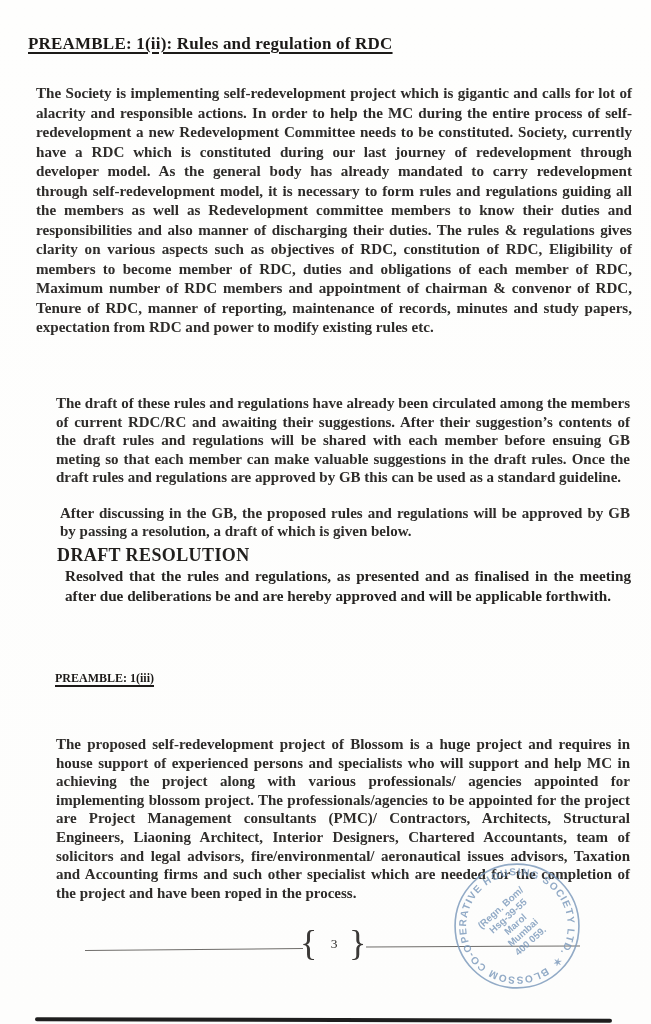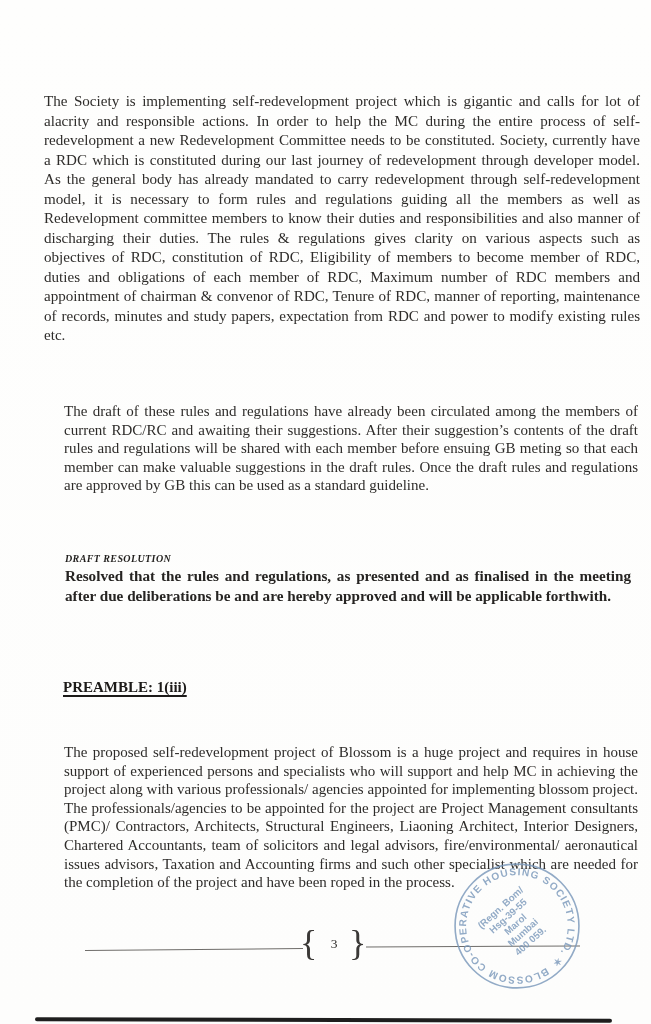--- a/index.html
+++ b/index.html
@@ -17,54 +17,55 @@
   .doc-title{
     position:absolute;left:28px;top:34px;
     font-size:17px;font-weight:bold;color:#1c1a18;
     letter-spacing:0.2px;
     text-decoration:underline;
     text-decoration-thickness:1.5px;
     text-underline-offset:3px;
     margin:0;
   }
   .para{
-    position:absolute;margin:16px;
+    position:absolute;margin:8px;
     color:#2e2c2a;
     text-align:justify;
+    font-weight:bold;
   }
   .para-society{
     left:28px;top:76px;width:596px;
     font-size:15.1px;line-height:19.5px;
   }
   .para-draft{
     left:48px;top:386px;width:574px;
     font-size:15px;line-height:18.5px;
   }
   .para-gb{
     left:52px;top:497px;width:570px;
     font-size:15px;line-height:17.8px;
   }
   .dr-heading{
     position:absolute;left:57px;top:545px;
-    font-size:10px;font-weight:bold;color:#211f1d;
-    letter-spacing:0.4px;margin:8px;font-style:italic;
+    font-size:18px;font-weight:bold;color:#211f1d;
+    letter-spacing:0.4px;margin:0;
   }
   .dr-body{
     position:absolute;left:65px;top:566px;width:566px;
     font-size:15.2px;line-height:19.8px;
     font-weight:bold;color:#262422;
     text-align:justify;margin:0;
   }
   .heading-1iii{
     position:absolute;left:55px;top:671px;
-    font-size:15px;font-weight:bold;color:#1c1a18;
+    font-size:12px;font-weight:bold;color:#1c1a18;
     text-decoration:underline;
     text-decoration-thickness:1.5px;
     text-underline-offset:3px;
-    margin:8px;
+    margin:0;
   }
   .para-blossom{
     left:48px;top:727px;width:574px;
     font-size:15px;line-height:18.6px;
   }
   
   .rule{
     position:absolute;height:1px;background:#6f6d6a;
   }
   .rule-left{
@@ -112,25 +113,27 @@
     position:absolute;left:35px;top:1018px;width:577px;height:3.5px;
     background:#1e1e1e;border-radius:2px;
     transform:rotate(0.15deg);
   }
 </style>
 </head>
 <body>
 
 <div class="page">
 
+  <h1 class="doc-title">PREAMBLE: 1(ii): Rules and regulation of RDC</h1>
 
   <p class="para para-society">The Society is implementing self-redevelopment project which is gigantic and calls for lot of alacrity and responsible actions. In order to help the MC during the entire process of self-redevelopment a new Redevelopment Committee needs to be constituted. Society, currently have a RDC which is constituted during our last journey of redevelopment through developer model. As the general body has already mandated to carry redevelopment through self-redevelopment model, it is necessary to form rules and regulations guiding all the members as well as Redevelopment committee members to know their duties and responsibilities and also manner of discharging their duties. The rules &amp; regulations gives clarity on various aspects such as objectives of RDC, constitution of RDC, Eligibility of members to become member of RDC, duties and obligations of each member of RDC, Maximum number of RDC members and appointment of chairman &amp; convenor of RDC, Tenure of RDC, manner of reporting, maintenance of records, minutes and study papers, expectation from RDC and power to modify existing rules etc.</p>
 
   <p class="para para-draft">The draft of these rules and regulations have already been circulated among the members of current RDC/RC and awaiting their suggestions. After their suggestion’s contents of the draft rules and regulations will be shared with each member before ensuing GB meting so that each member can make valuable suggestions in the draft rules. Once the draft rules and regulations are approved by GB this can be used as a standard guideline.</p>
 
+  <p class="para para-gb">After discussing in the GB, the proposed rules and regulations will be approved by GB by passing a resolution, a draft of which is given below.</p>
 
   <h2 class="dr-heading">DRAFT RESOLUTION</h2>
 
   <p class="dr-body">Resolved that the rules and regulations, as presented and as finalised in the meeting after due deliberations be and are hereby approved and will be applicable forthwith.</p>
 
   <h2 class="heading-1iii">PREAMBLE: 1(iii)</h2>
 
   <p class="para para-blossom">The proposed self-redevelopment project of Blossom is a huge project and requires in house support of experienced persons and specialists who will support and help MC in achieving the project along with various professionals/ agencies appointed for implementing blossom project. The professionals/agencies to be appointed for the project are Project Management consultants (PMC)/ Contractors, Architects, Structural Engineers, Liaoning Architect, Interior Designers, Chartered Accountants, team of solicitors and legal advisors, fire/environmental/ aeronautical issues advisors, Taxation and Accounting firms and such other specialist which are needed for the completion of the project and have been roped in the process.</p>
 
   <div class="rule rule-left"></div>

